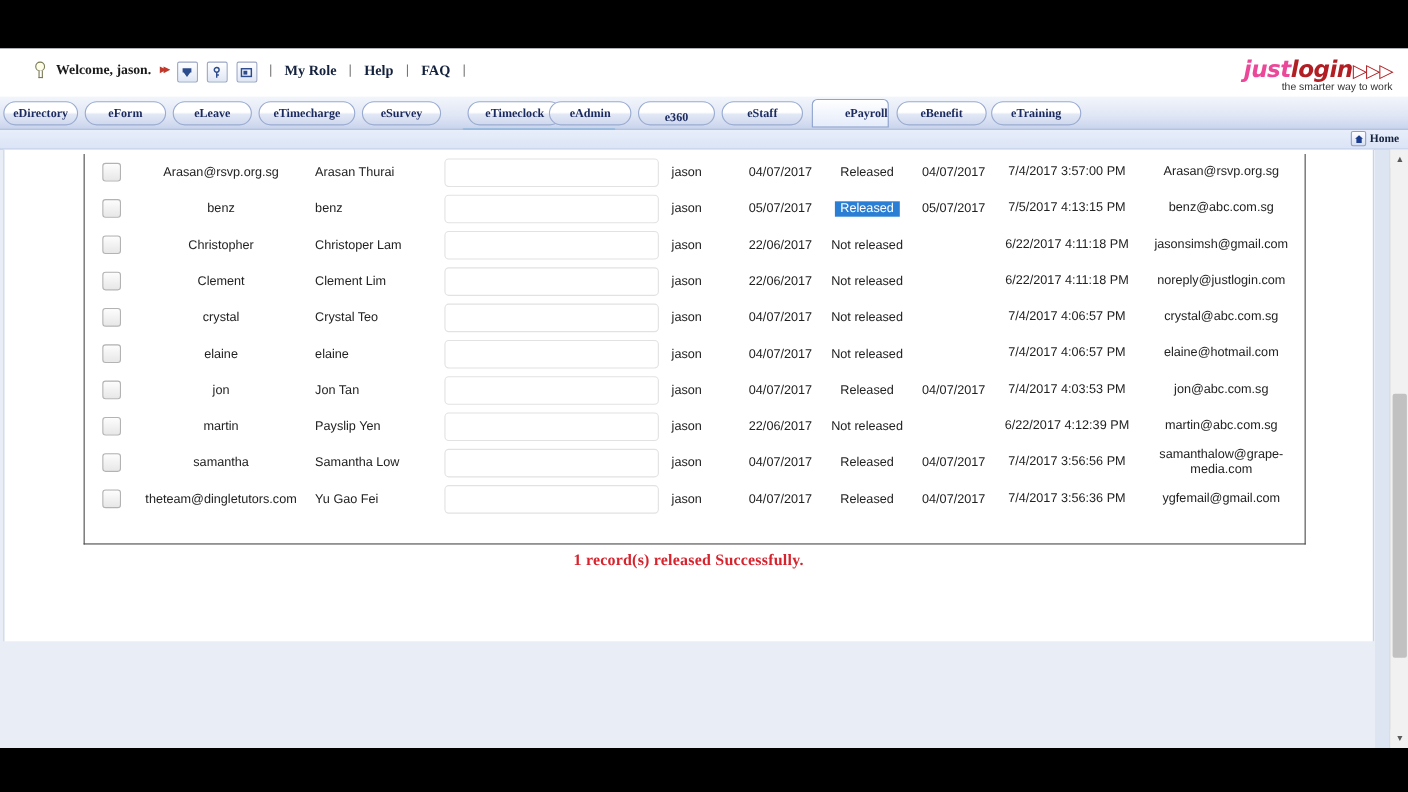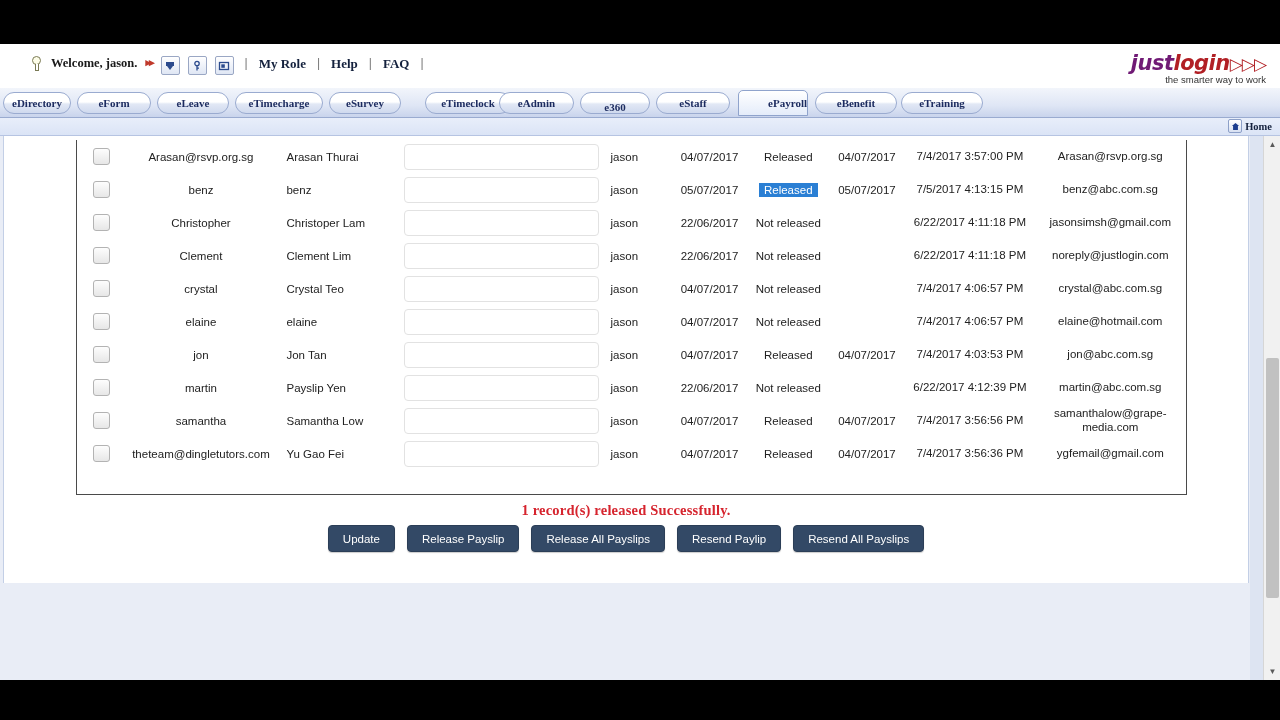--- a/index.html
+++ b/index.html
@@ -82,21 +82,21 @@
   }
   .jl-logo {
     position:absolute; right:14px; top:9px;
     text-align:right;
   }
   .jl-logo .l1 {
     font-family:"DejaVu Sans", sans-serif;
     font-size:21px; font-weight:bold; font-style:italic;
     color:#1b2a5e; letter-spacing:-.5px; line-height:1;
   }
-  .jl-logo .l1 .dark { color:#701a75; }
+  .jl-logo .l1 .dark { color:#ec4899; }
   .jl-logo .l1 .arrows { color:#b11f24; letter-spacing:-1px; font-style:normal; font-size:17px; }
   .jl-logo .l2 {
     font-size:9.5px; color:#333; margin-top:1px; line-height:1;
   }
 
   
   .tabrow {
     position:absolute; left:0; top:44px;
     width:1280px; height:30px;
     background: linear-gradient(#f2f5fb, #dfe6f5 60%, #c9d4ec);
@@ -494,37 +494,20 @@
                 <td class="c-rdate">04/07/2017</td>
                 <td class="c-ts">7/4/2017 3:56:36 PM</td>
                 <td class="c-email">ygfemail@gmail.com</td>
               </tr>
             </tbody>
         </table>
       </div>
 
       <div class="msg">1 record(s) released Successfully.</div>
 
-      <div class="btnbar" id="btnbar">
-          <div class="abtn">
-            <span>Update</span>
-          </div>
-          <div class="abtn">
-            <span>Release Payslip</span>
-          </div>
-          <div class="abtn">
-            <span>Release All Payslips</span>
-          </div>
-          <div class="abtn">
-            <span>Resend Paylip</span>
-          </div>
-          <div class="abtn">
-            <span>Resend All Payslips</span>
-          </div>
-        </div>
 
     </div>
 
     <div class="pagebg-right"></div>
     <div class="vscroll">
       <div class="arw up">▲</div>
       <div class="thumb"></div>
       <div class="arw dn">▼</div>
     </div>
 

